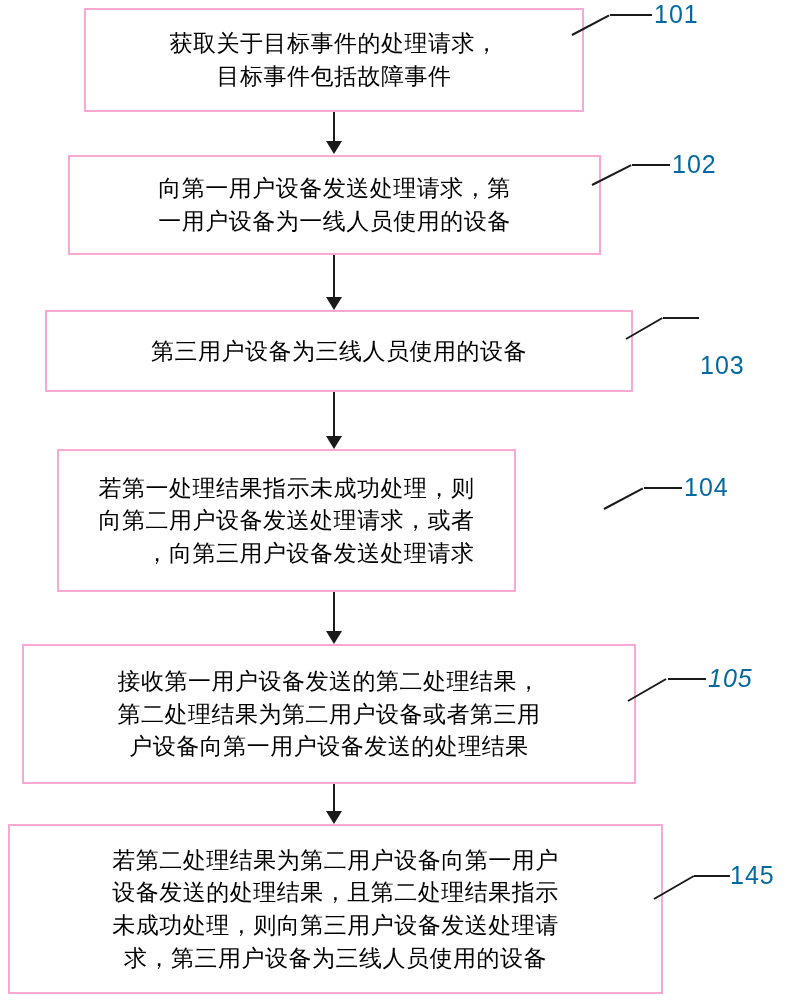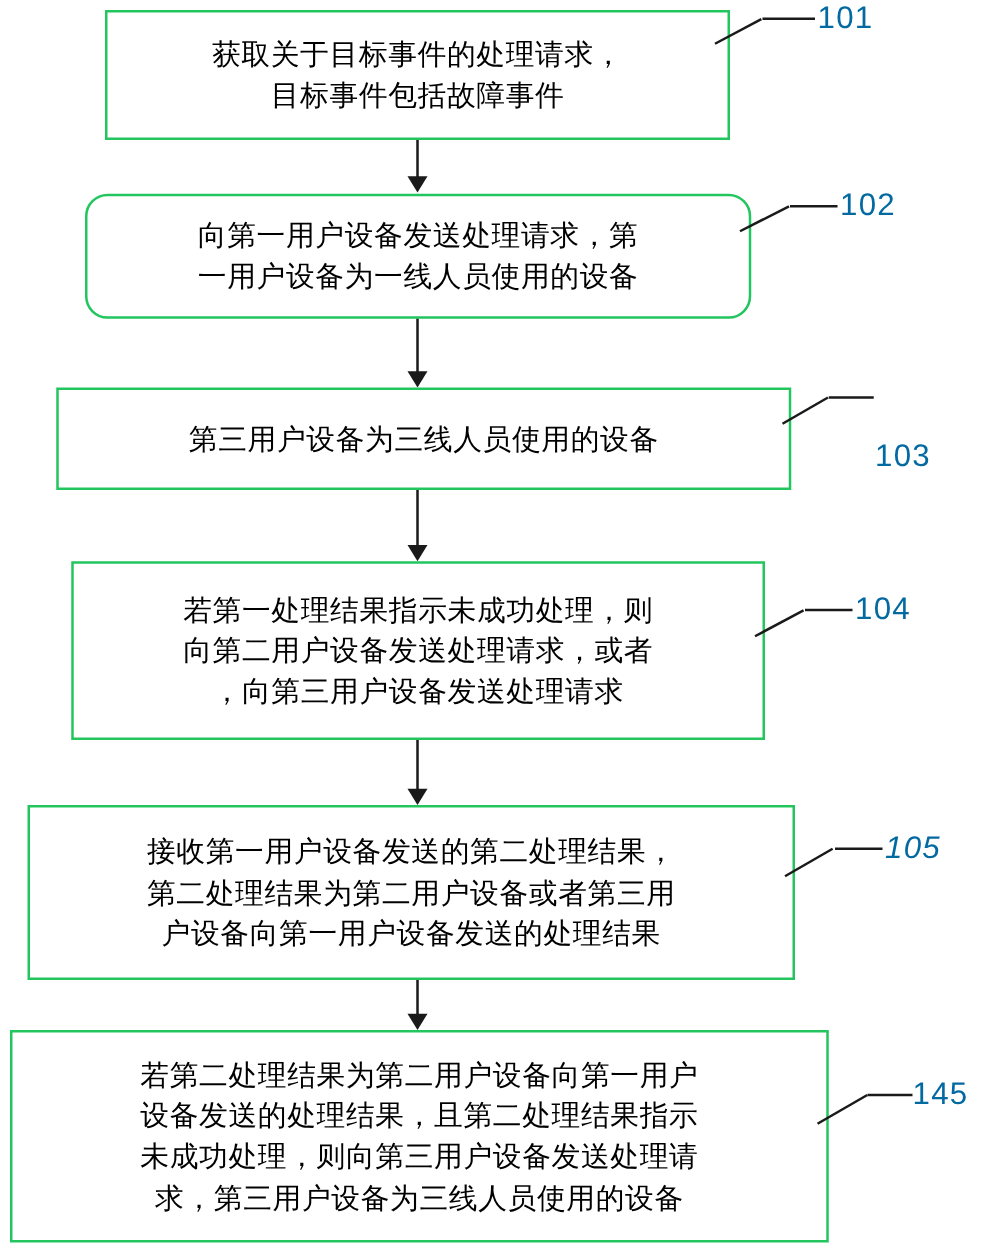--- a/index.html
+++ b/index.html
@@ -18,21 +18,21 @@
   #flow-root {
     position: absolute;
     left: 0;
     top: 0;
     width: 789px;
     height: 1000px;
   }
   .node {
     position: absolute;
     box-sizing: border-box;
-    border: 2px solid #22c55e;
+    border: 2px solid #f9a8d4;
     background: #ffffff;
     display: flex;
     align-items: center;
     justify-content: center;
     text-align: center;
     padding: 6px 10px;
   }
   .node-text {
     font-size: 23px;
     line-height: 1.42;
@@ -81,42 +81,42 @@
     <div class="node-text">获取关于目标事件的处理请求，
 目标事件包括故障事件</div>
   </div>
   <div class="leader-diag" style="left:572px; top:34px; width:42px; transform:rotate(-28deg);"></div>
   <div class="leader" style="left:610px; top:14px; width:42px;"></div>
   <div class="step-label" style="left:654px; top:0px;">101</div>
 
   <div class="arrow-line" style="left:333px; top:112px; height:32px;"></div>
   <div class="arrow-head" style="left:326px; top:141px;"></div>
 
-  <div class="node" style="left:68px; top:155px; width:533px; height:100px;border-radius:18px;">
+  <div class="node" style="left:68px; top:155px; width:533px; height:100px;">
     <div class="node-text">向第一用户设备发送处理请求，第
 一用户设备为一线人员使用的设备</div>
   </div>
   <div class="leader-diag" style="left:592px; top:184px; width:44px; transform:rotate(-27deg);"></div>
   <div class="leader" style="left:632px; top:164px; width:38px;"></div>
   <div class="step-label" style="left:672px; top:150px;">102</div>
 
   <div class="arrow-line" style="left:333px; top:255px; height:45px;"></div>
   <div class="arrow-head" style="left:326px; top:297px;"></div>
 
   <div class="node" style="left:45px; top:310px; width:588px; height:82px;">
     <div class="node-text">第三用户设备为三线人员使用的设备</div>
   </div>
   <div class="leader-diag" style="left:626px; top:338px; width:42px; transform:rotate(-30deg);"></div>
   <div class="leader" style="left:663px; top:317px; width:36px;"></div>
   <div class="step-label" style="left:700px; top:303px;margin-top:48px;">103</div>
 
   <div class="arrow-line" style="left:333px; top:392px; height:47px;"></div>
   <div class="arrow-head" style="left:326px; top:436px;"></div>
 
-  <div class="node" style="left:57px; top:449px; width:555px; height:143px;">
+  <div class="node" style="left:57px; top:449px; width:459px; height:143px;text-align:right;">
     <div class="node-text">若第一处理结果指示未成功处理，则
 向第二用户设备发送处理请求，或者
 ，向第三用户设备发送处理请求</div>
   </div>
   <div class="leader-diag" style="left:604px; top:508px; width:44px; transform:rotate(-28deg);"></div>
   <div class="leader" style="left:644px; top:487px; width:38px;"></div>
   <div class="step-label" style="left:684px; top:473px;">104</div>
 
   <div class="arrow-line" style="left:333px; top:592px; height:42px;"></div>
   <div class="arrow-head" style="left:326px; top:631px;"></div>

